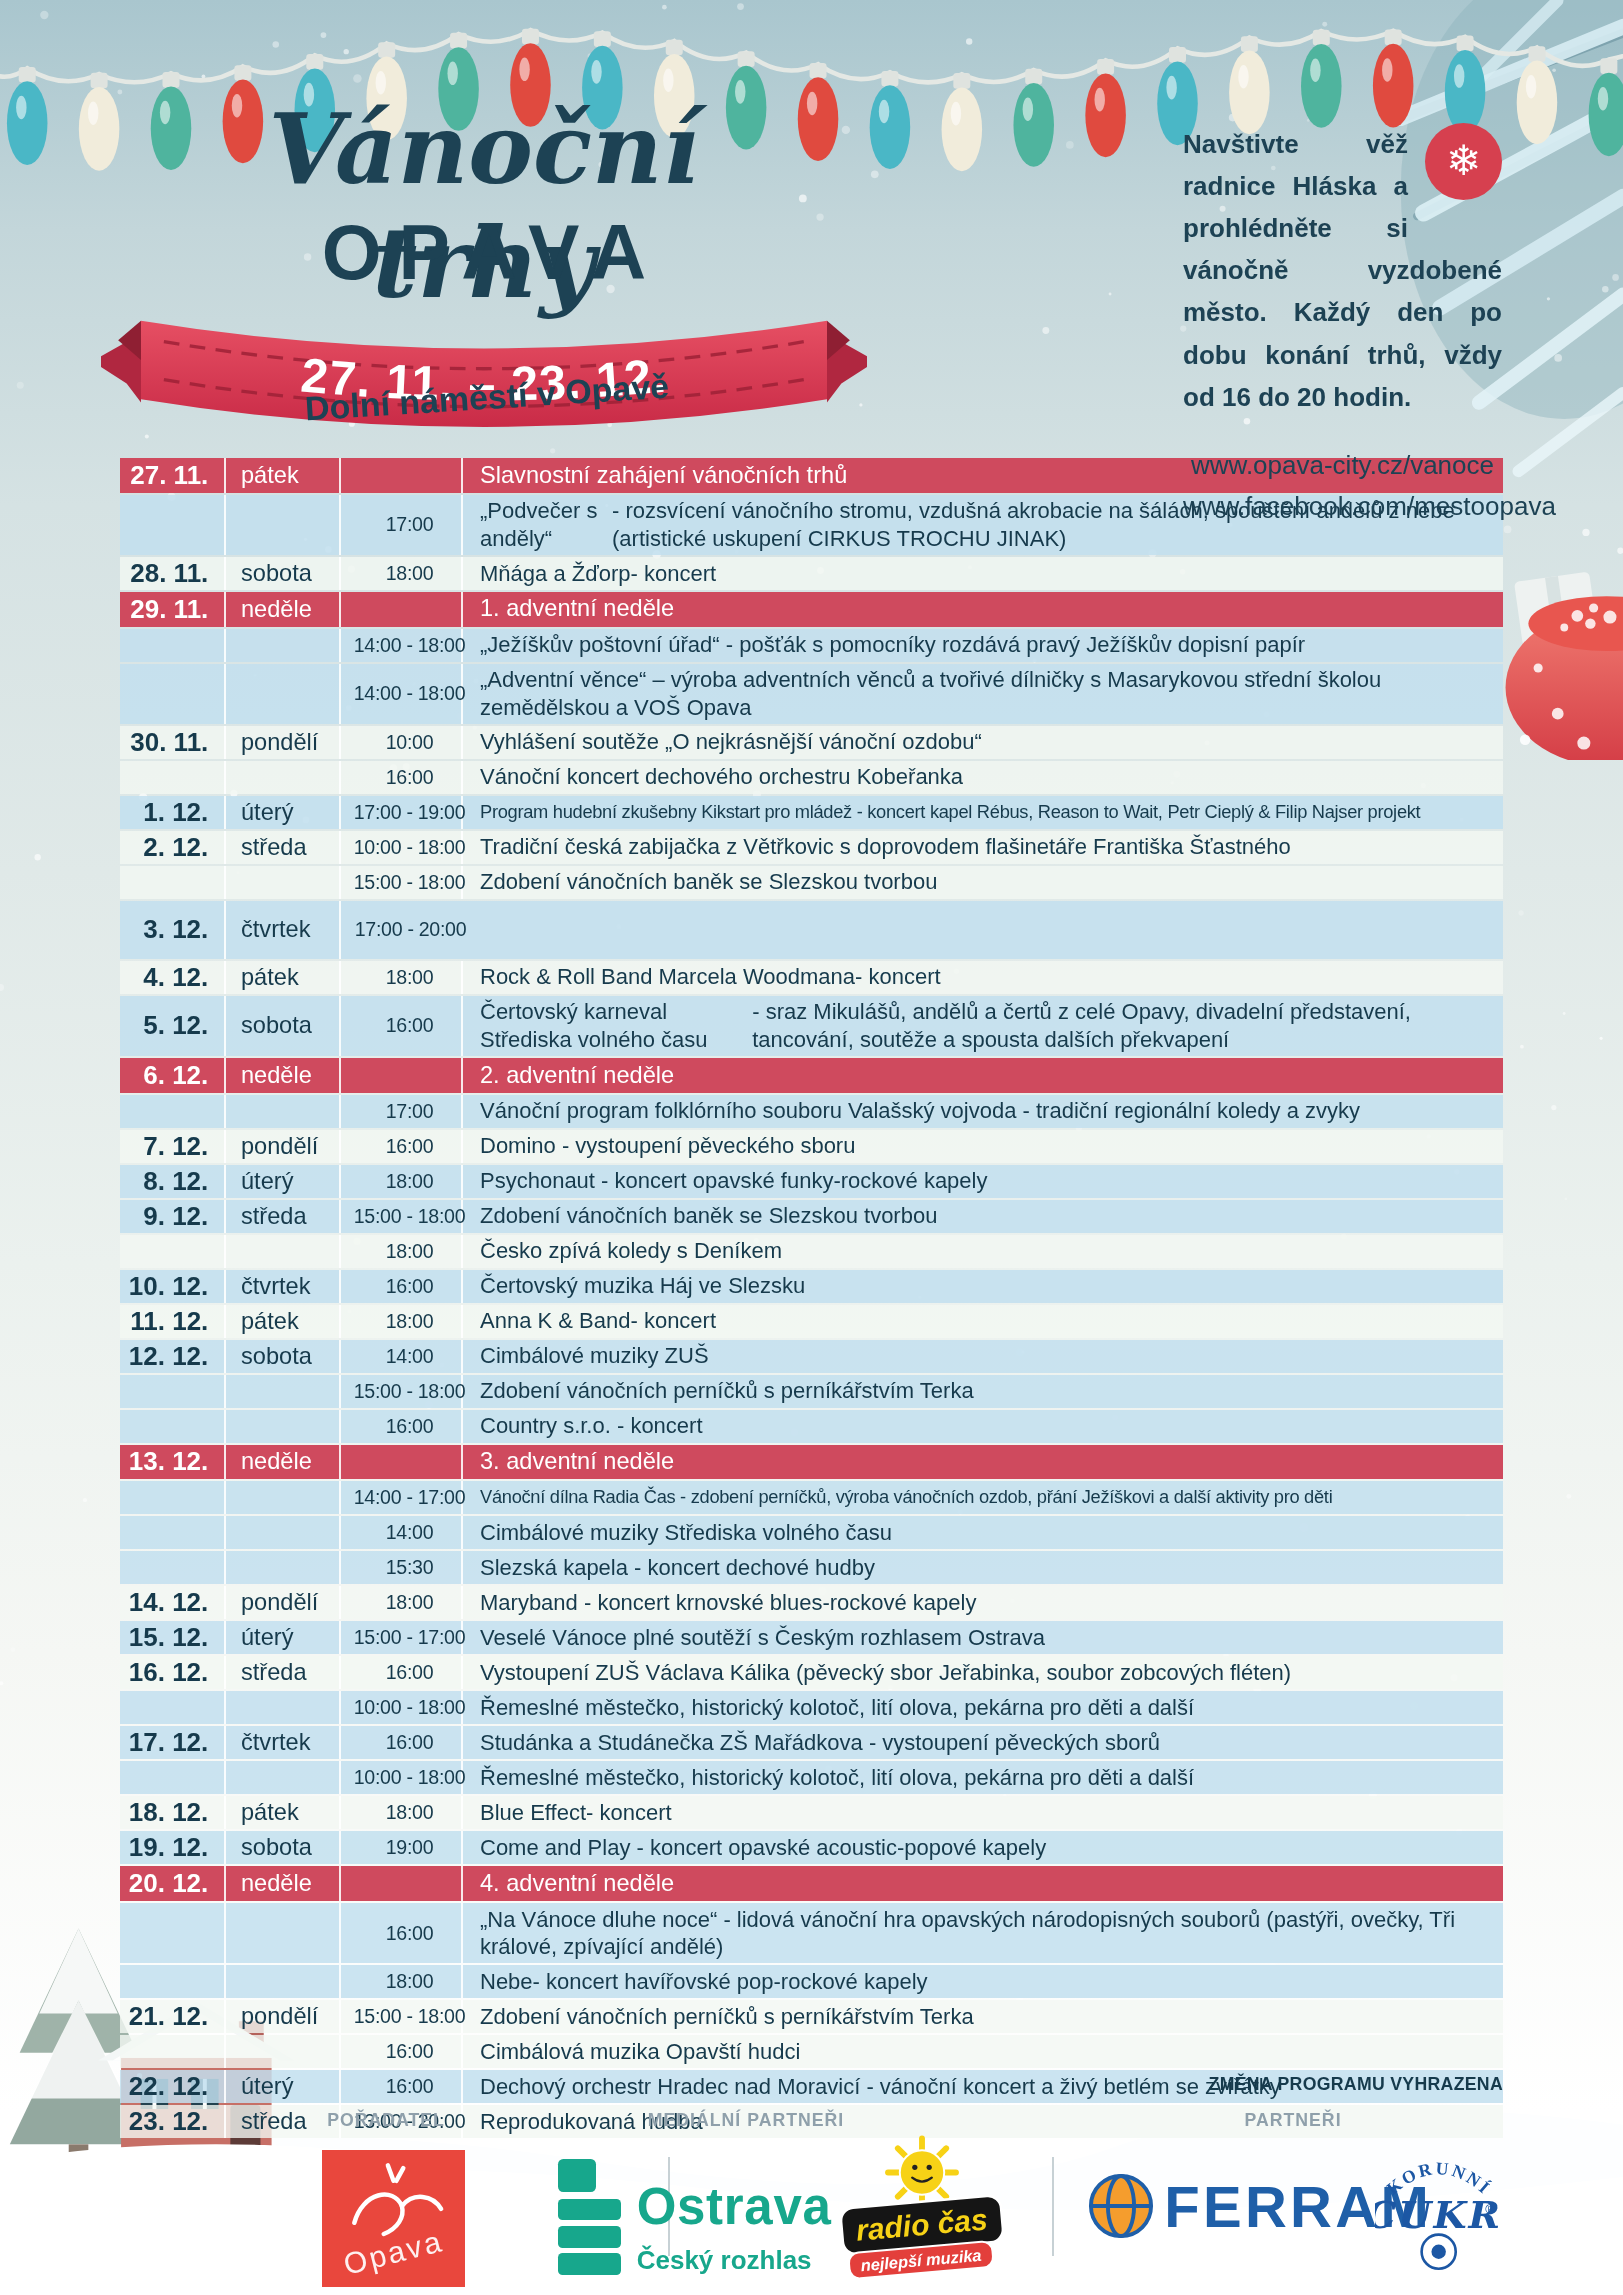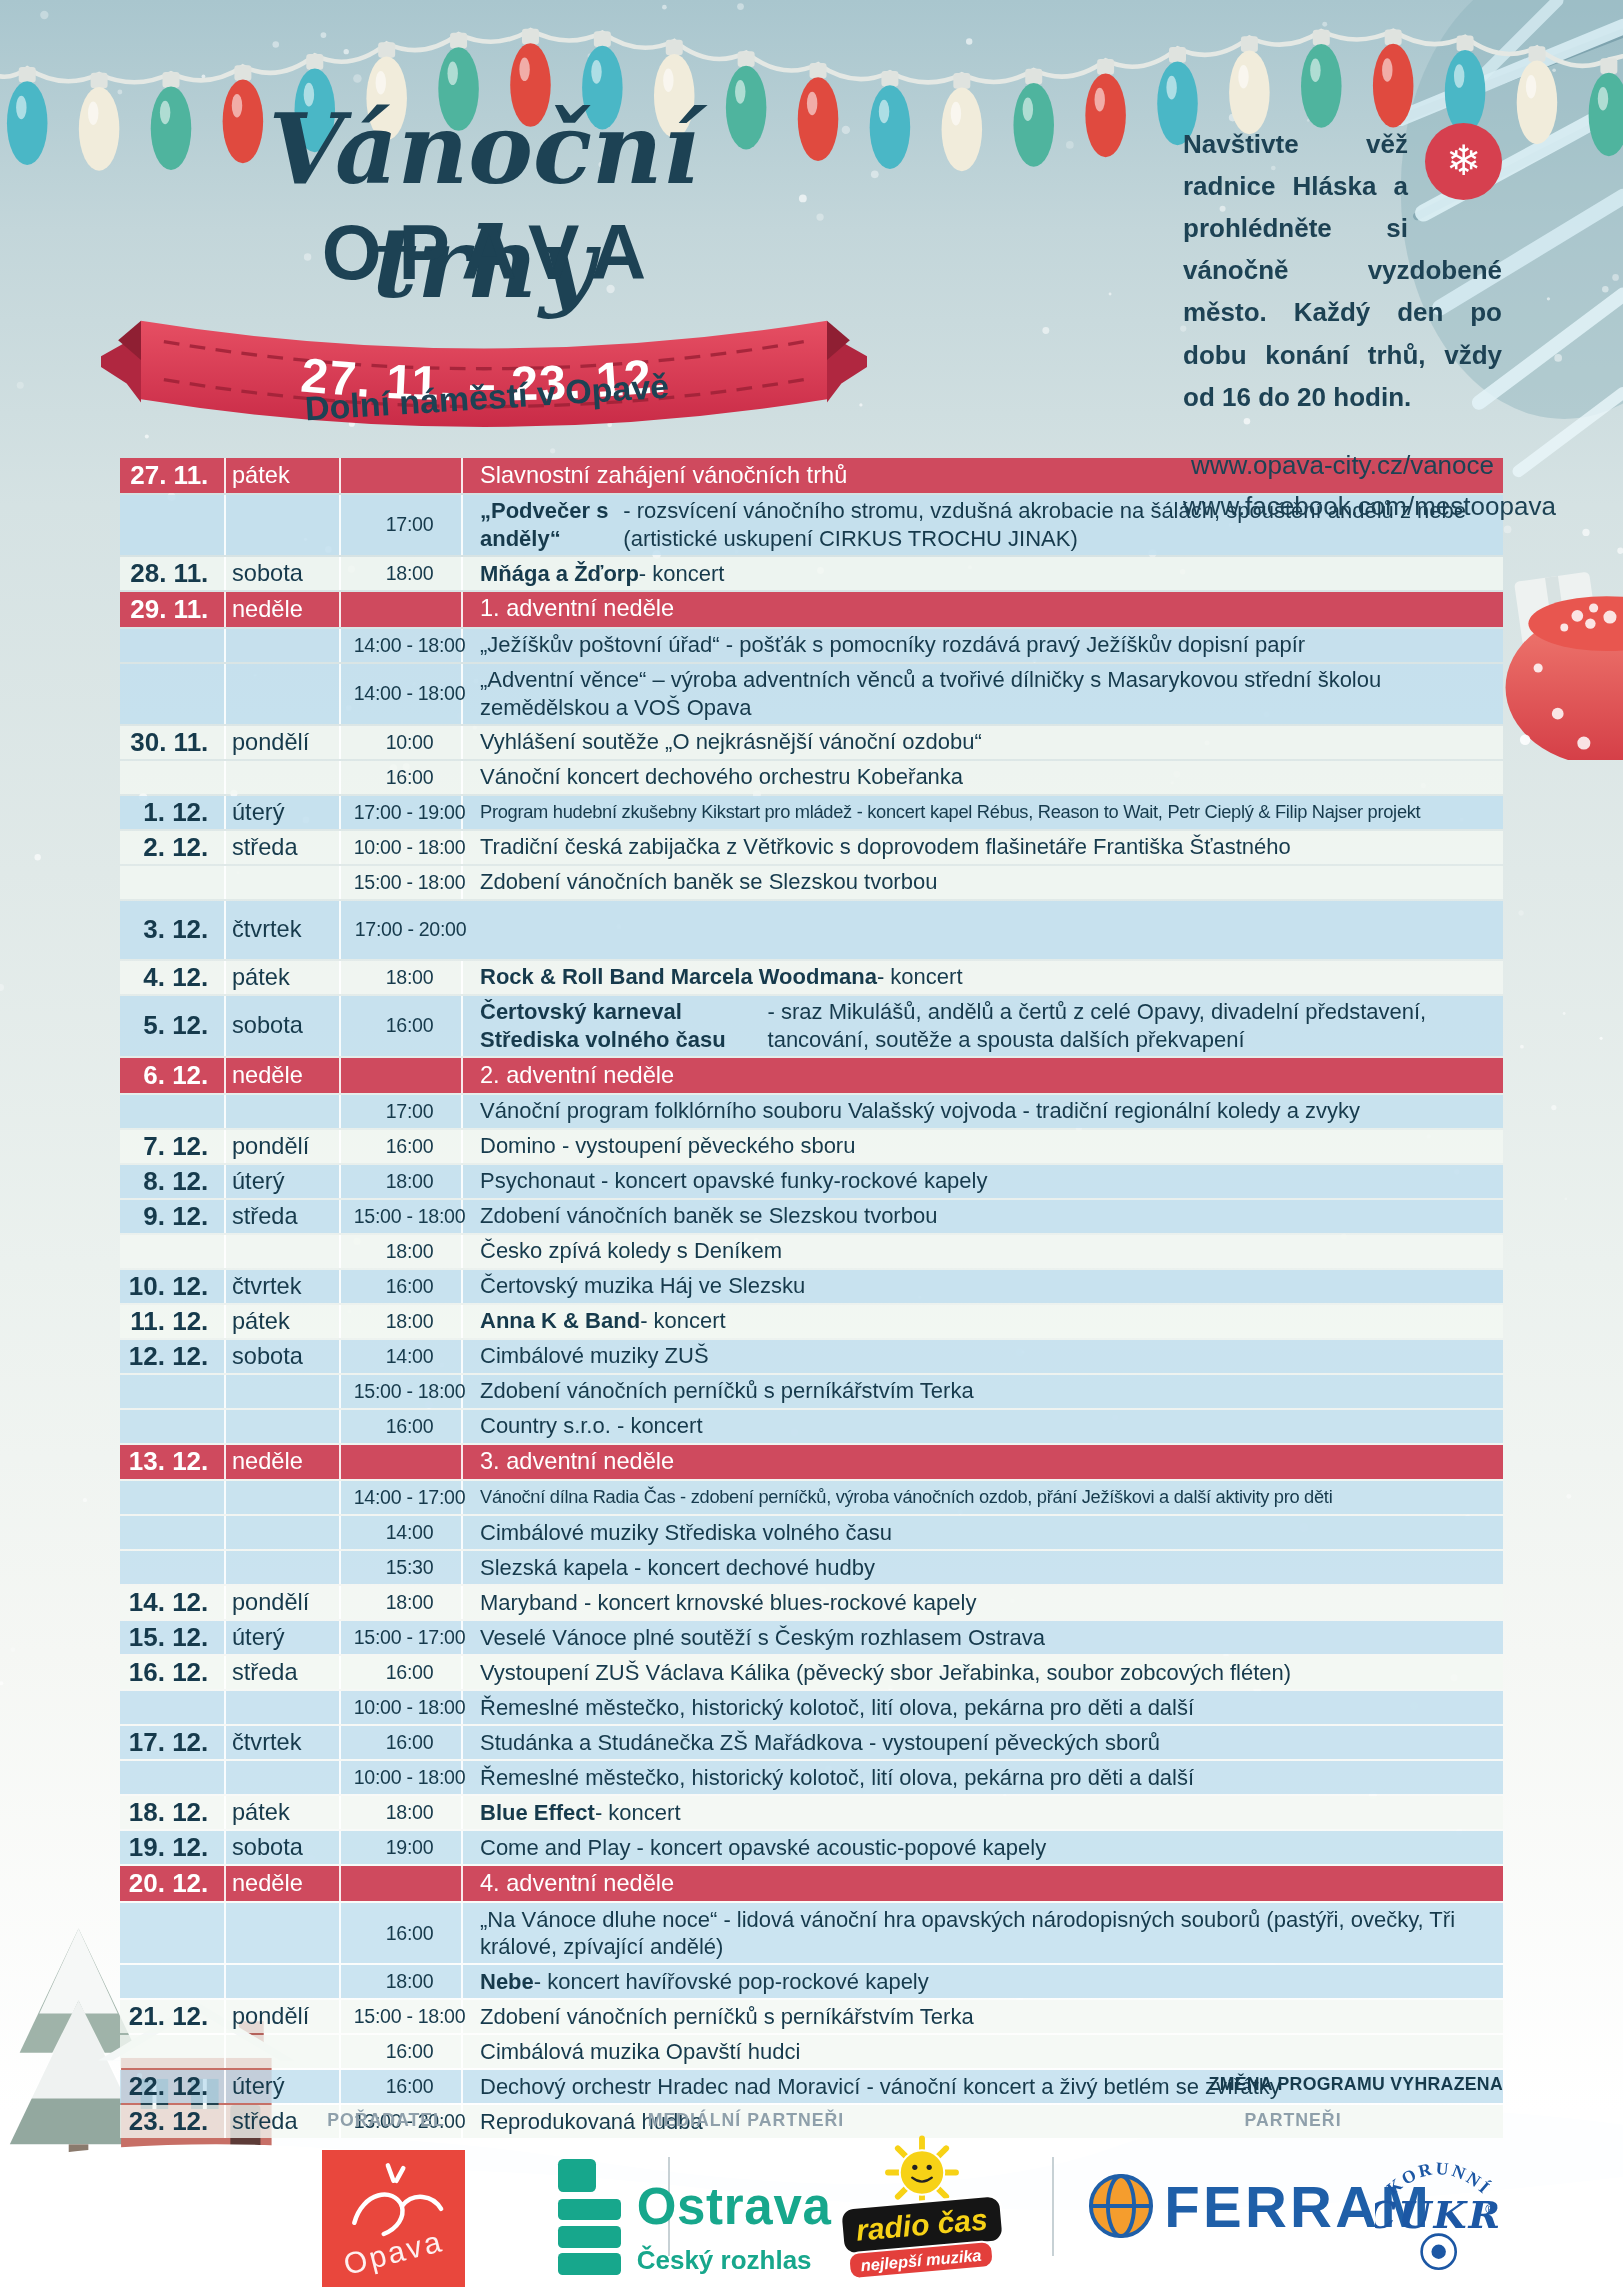--- a/index.html
+++ b/index.html
@@ -46,27 +46,27 @@
   #schedule { left:120px; top:458px; width:1383px; z-index:3; }
   .srow { display:flex; min-height:33px; margin-bottom:2px; align-items:stretch; }
   .srow.tall { min-height:58px; }
   .srow.blue  { background:var(--row-blue); }
   .srow.white { background:var(--row-white); }
   .srow.red   { background:var(--red-band); }
   .cell { display:flex; align-items:center; border-right:2px solid rgba(255,255,255,0.88); }
   .cell:last-child { border-right:none; }
   .c-date { width:106px; justify-content:flex-end; padding-right:15.7px;
     font-weight:bold; font-size:26px; color:var(--navy-text); white-space:nowrap; }
-  .c-day  { width:115px; padding-left:6px; font-size:23.6px; color:var(--navy-text); }
+  .c-day  { width:115px; padding-left:15px; font-size:23.6px; color:var(--navy-text); }
   .c-time { width:122px; justify-content:center; text-align:center;
     font-size:19.6px; letter-spacing:-0.3px; color:var(--navy-text); white-space:nowrap;padding-left:17px; }
   .c-event { flex:1; padding:2.6px 11.8px 2.6px 17px; font-size:22px;
     line-height:1.25; color:var(--navy-text); }
   .c-event.small { font-size:18.3px; letter-spacing:-0.3px; }
-  .c-event b { font-weight:bold; }
+  .c-event b { font-weight:normal; }
   .srow.red .c-date, .srow.red .c-day, .srow.red .c-time { color:#fff; }
   .srow.red .c-event { color:#fff; font-weight:normal; font-size:23.6px; }
 
   #note { right:120px; top:2074px; font-size:17.7px; font-weight:bold;
     color:var(--navy-text); letter-spacing:0.3px; z-index:4; }
 
   
   .flabel { top:2110px; transform:translateX(-50%); font-size:17.7px; font-weight:bold;
     letter-spacing:1px; color:var(--label-grey); z-index:4; white-space:nowrap; }
   .fdivider { top:2157px; width:2px; height:99px; background:#c7d1d5; z-index:4; }

